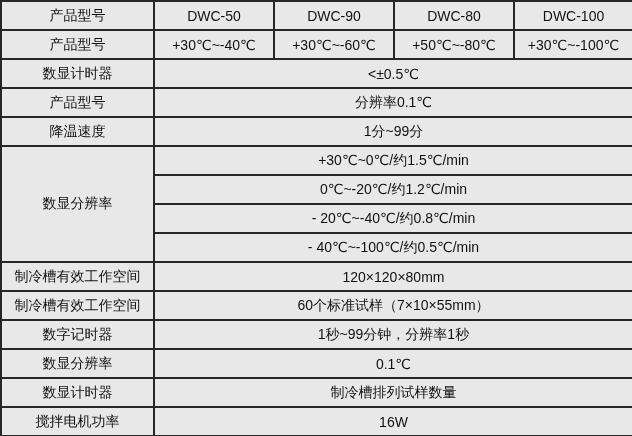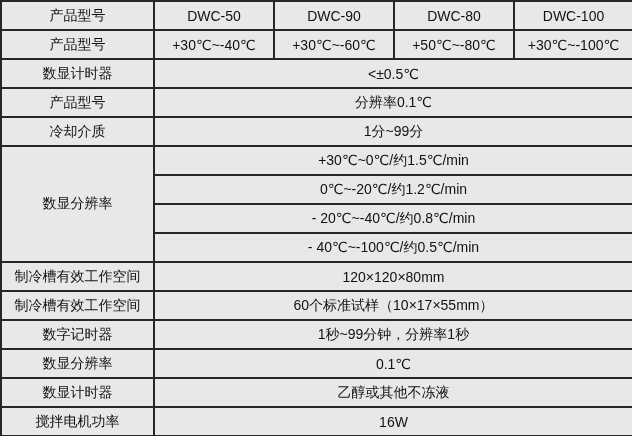--- a/index.html
+++ b/index.html
@@ -63,21 +63,21 @@
     <td>数显计时器</td>
     <td colspan="4">&lt;±0.5℃</td>
   </tr>
 
   <tr>
     <td>产品型号</td>
     <td colspan="4">分辨率0.1℃</td>
   </tr>
 
   <tr>
-    <td>冷却介质</td>
+    <td>降温速度</td>
     <td colspan="4">1分~99分</td>
   </tr>
 
   <tr>
     <td rowspan="4">数显分辨率</td>
     <td colspan="4">+30℃~0℃/约1.5℃/min</td>
   </tr>
   <tr>
     <td colspan="4">0℃~-20℃/约1.2℃/min</td>
   </tr>
@@ -88,36 +88,36 @@
     <td colspan="4">- 40℃~-100℃/约0.5℃/min</td>
   </tr>
 
   <tr>
     <td>制冷槽有效工作空间</td>
     <td colspan="4">120×120×80mm</td>
   </tr>
 
   <tr>
     <td>制冷槽有效工作空间</td>
-    <td colspan="4">60个标准试样（10×17×55mm）</td>
+    <td colspan="4">60个标准试样（7×10×55mm）</td>
   </tr>
 
   <tr>
     <td>数字记时器</td>
     <td colspan="4">1秒~99分钟，分辨率1秒</td>
   </tr>
 
   <tr>
     <td>数显分辨率</td>
     <td colspan="4">0.1℃</td>
   </tr>
 
   <tr>
     <td>数显计时器</td>
-    <td colspan="4">乙醇或其他不冻液</td>
+    <td colspan="4">制冷槽排列试样数量</td>
   </tr>
 
   <tr>
     <td>搅拌电机功率</td>
     <td colspan="4">16W</td>
   </tr>
 
 </tbody>
   </table>
 

